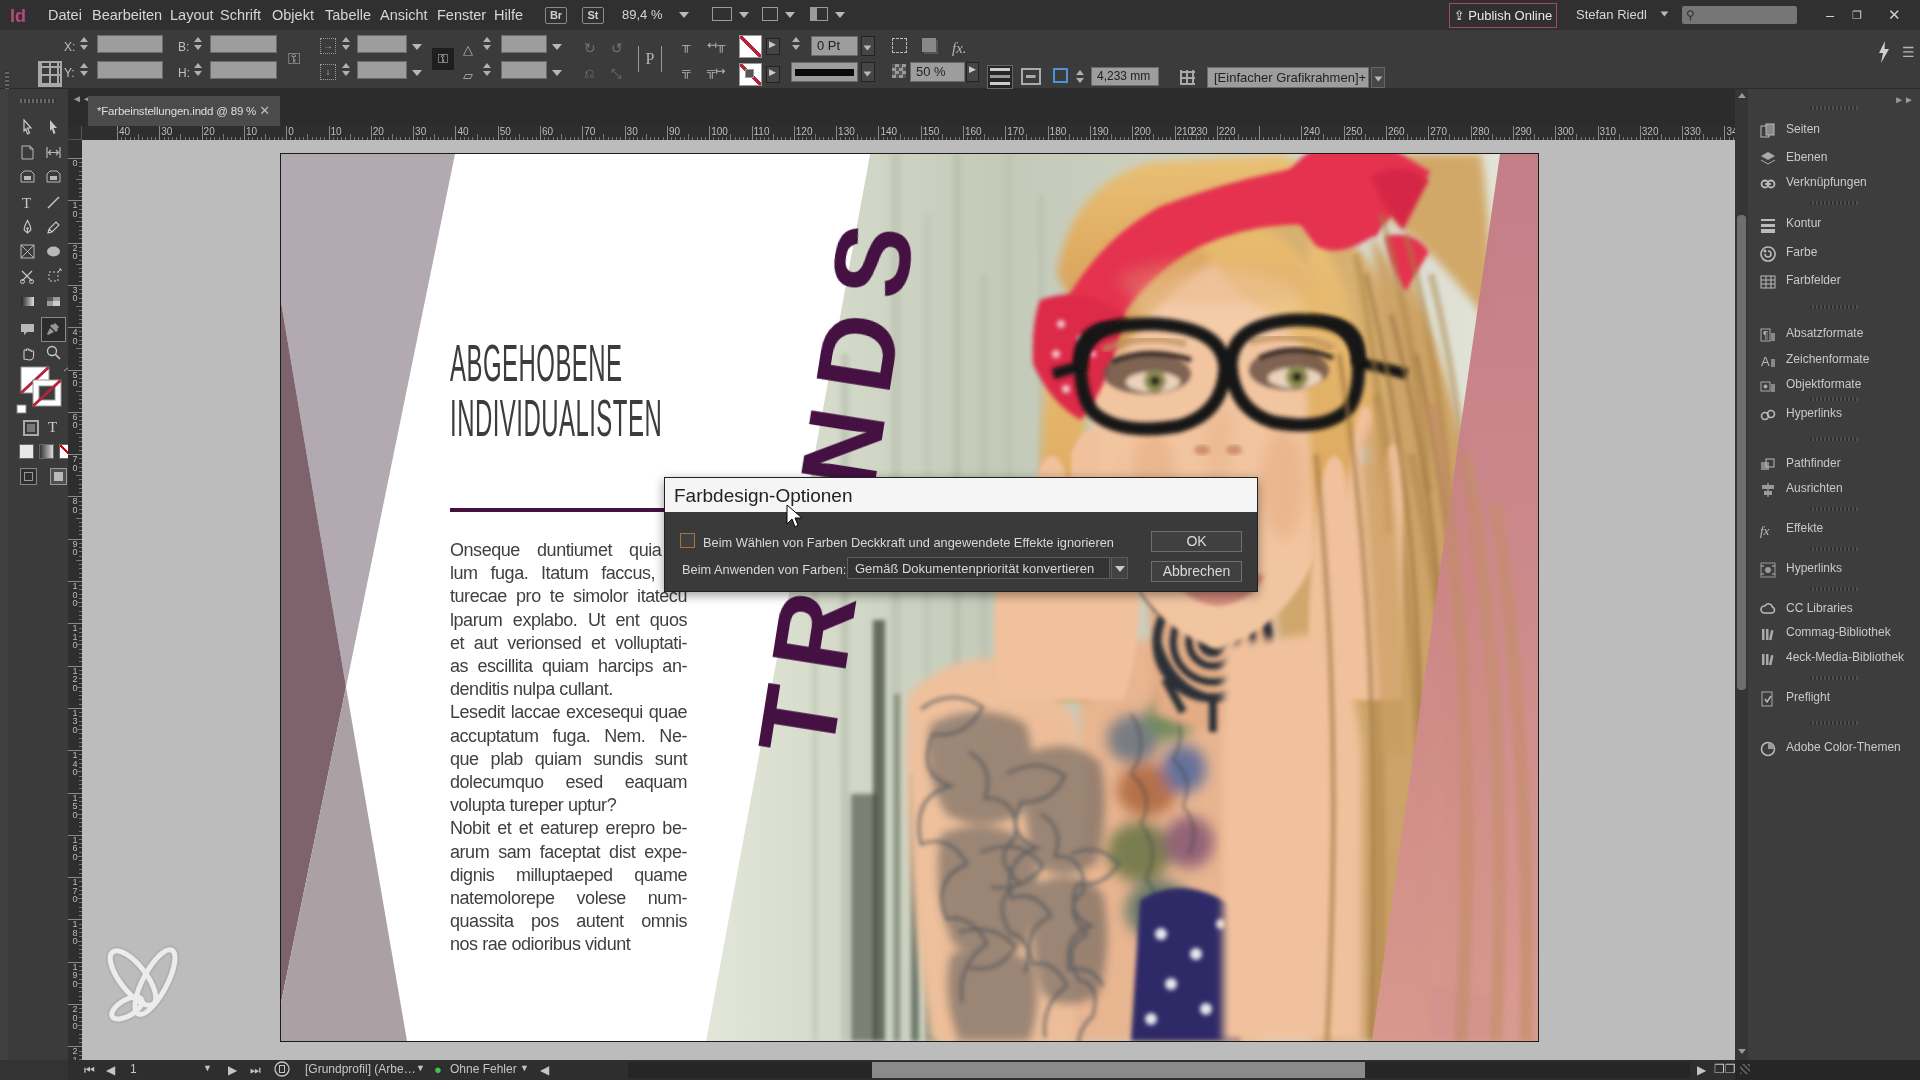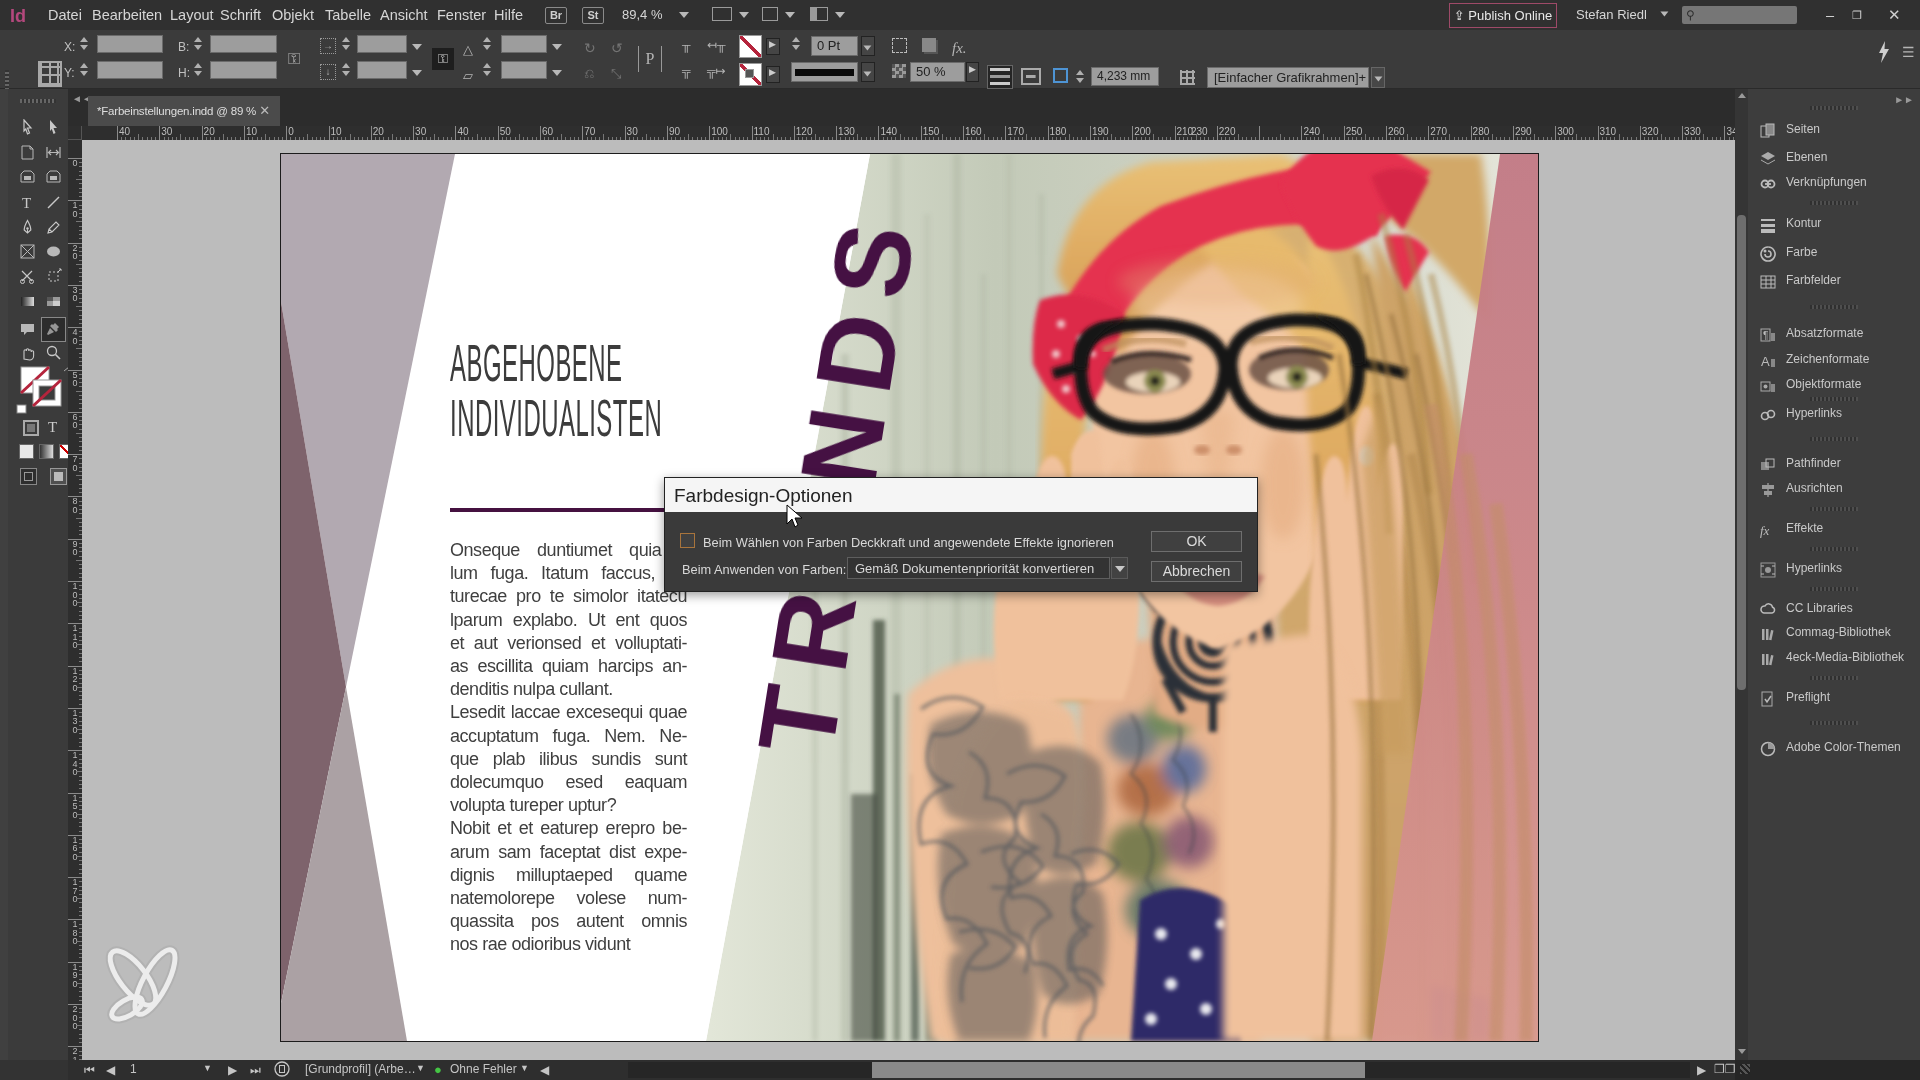--- a/index.html
+++ b/index.html
@@ -1259,21 +1259,21 @@
     <div id="bodytext">
         <div class="j">Onseque duntiumet quia v</div>
         <div class="j">lum fuga. Itatum faccus, op</div>
         <div class="j">turecae pro te simolor itatecu</div>
         <div class="j">lparum explabo. Ut ent quos</div>
         <div class="j">et aut verionsed et volluptati-</div>
         <div class="j">as escillita quiam harcips an-</div>
         <div>denditis nulpa cullant.</div>
         <div class="j">Lesedit laccae excesequi quae</div>
         <div class="j">accuptatum fuga. Nem. Ne-</div>
-        <div class="j">que plab ilibus sundis sunt</div>
+        <div class="j">que plab quiam sundis sunt</div>
         <div class="j">dolecumquo esed eaquam</div>
         <div>volupta tureper uptur?</div>
         <div class="j">Nobit et et eaturep erepro be-</div>
         <div class="j">arum sam faceptat dist expe-</div>
         <div class="j">dignis milluptaeped quame</div>
         <div class="j">natemolorepe volese num-</div>
         <div class="j">quassita pos autent omnis</div>
         <div>nos rae odioribus vidunt</div>
       </div>
   </div>

